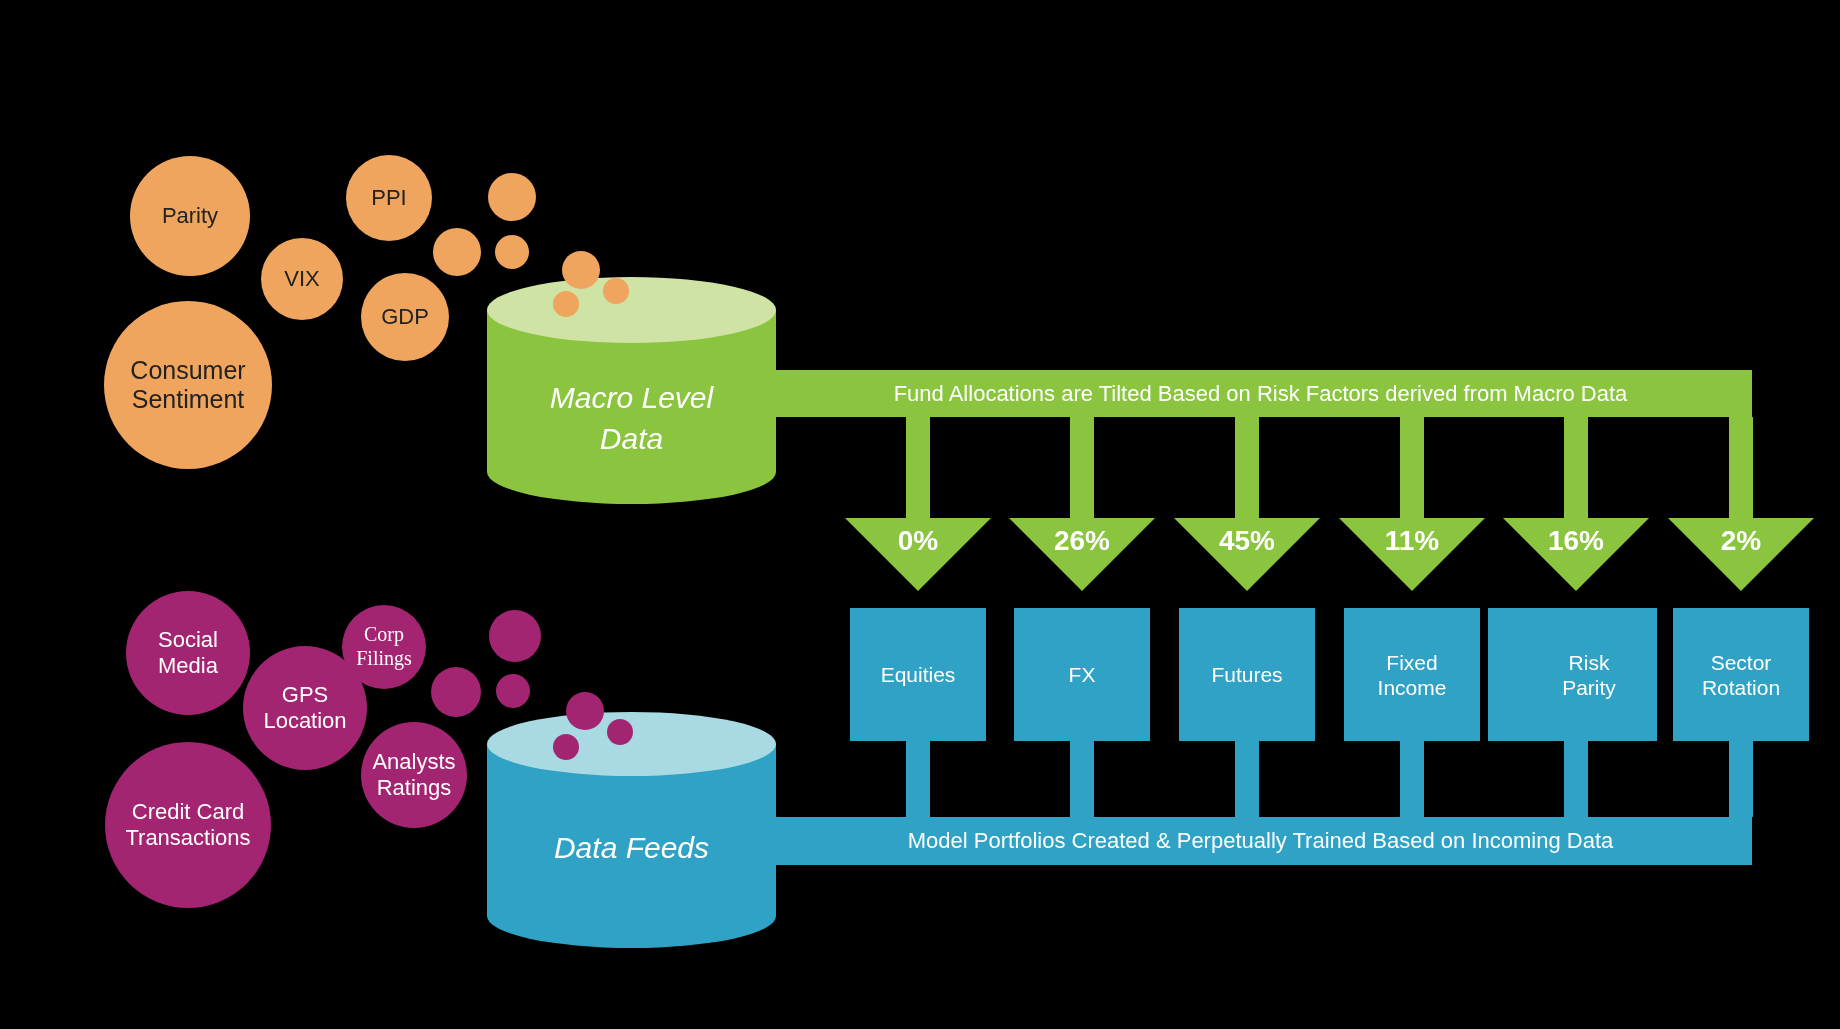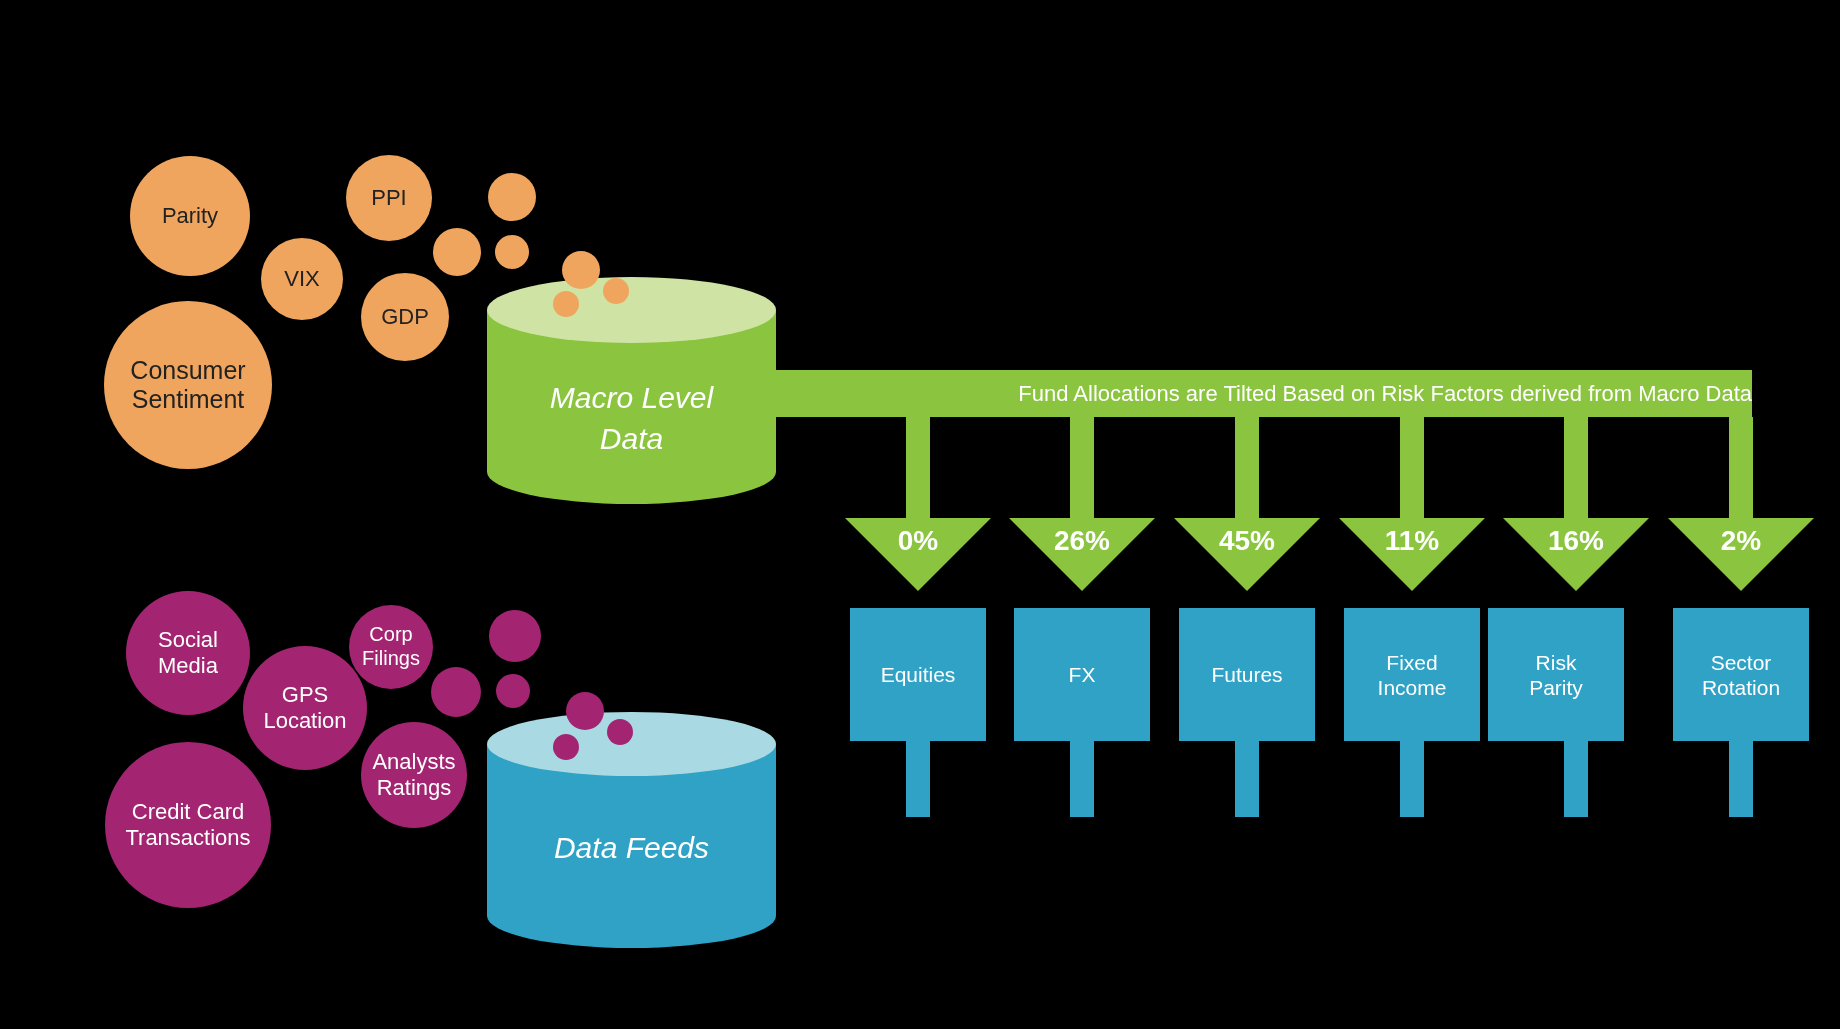--- a/index.html
+++ b/index.html
@@ -21,21 +21,21 @@
   .green{background:var(--green,#8BC53F);}
   .green-light{background:var(--green-light,#CEE3A4);}
   .blue{background:var(--blue,#2FA2C5);}
   .blue-light{background:var(--blue-light,#A9DAE3);}
   .cyl-label{
     position:absolute;width:289px;text-align:center;color:var(--text-light,#fff);
     font-size:30px;line-height:41px;white-space:pre-line;font-style:italic;
   }
   .banner{position:absolute;left:769px;width:983px;}
   .banner-text{
-    width:100%;text-align:right;color:var(--text-light,#fff);font-size:22px;display:block;
+    width:100%;text-align:center;color:var(--text-light,#fff);font-size:22px;display:block;
   }
   .stem{position:absolute;width:24px;}
   .arrow-head{
     position:absolute;width:0;height:0;top:518px;
     border-left:73px solid transparent;border-right:73px solid transparent;
     border-top:73px solid var(--green,#8BC53F);
   }
   .pct{
     position:absolute;top:524px;width:146px;text-align:center;color:var(--text-light,#fff);
     font-size:28px;font-weight:bold;line-height:34px;
@@ -50,20 +50,23 @@
 </style>
 </head>
 <body>
 
 <div id="stage">
 
   <div class="banner green" style="top:370px;height:47px;line-height:47px;">
     <span class="banner-text">Fund Allocations are Tilted Based on Risk Factors derived from Macro Data</span>
   </div>
 
+  <div class="banner blue" style="top:817px;height:48px;line-height:48px;">
+    <span class="banner-text">Model Portfolios Created &amp; Perpetually Trained Based on Incoming Data</span>
+  </div>
 
   <div>
     <div class="stem green" style="left:906px;top:417px;height:101px;"></div>
     <div class="arrow-head" style="left:845px;"></div>
     <div class="pct" style="left:845px;">0%</div>
     <div class="asset-box" style="left:850px;">
       <span class="asset-label">Equities</span>
     </div>
     <div class="stem blue" style="left:906px;top:741px;height:76px;"></div>
   </div>
@@ -96,21 +99,21 @@
       <span class="asset-label">Fixed
 Income</span>
     </div>
     <div class="stem blue" style="left:1400px;top:741px;height:76px;"></div>
   </div>
 
   <div>
     <div class="stem green" style="left:1564px;top:417px;height:101px;"></div>
     <div class="arrow-head" style="left:1503px;"></div>
     <div class="pct" style="left:1503px;">16%</div>
-    <div class="asset-box" style="left:1488px;">
+    <div class="asset-box" style="left:1488px;padding-left:33px;">
       <span class="asset-label">Risk
 Parity</span>
     </div>
     <div class="stem blue" style="left:1564px;top:741px;height:76px;"></div>
   </div>
 
   <div>
     <div class="stem green" style="left:1729px;top:417px;height:101px;"></div>
     <div class="arrow-head" style="left:1668px;"></div>
     <div class="pct" style="left:1668px;">2%</div>
@@ -147,21 +150,21 @@
   <div class="dot orange" style="left:433px;top:228px;width:48px;height:48px;"></div>
   <div class="dot orange" style="left:495px;top:235px;width:34px;height:34px;"></div>
   <div class="dot orange" style="left:562px;top:251px;width:38px;height:38px;"></div>
   <div class="dot orange" style="left:603px;top:278px;width:26px;height:26px;"></div>
   <div class="dot orange" style="left:553px;top:291px;width:26px;height:26px;"></div>
 
   <div class="bubble magenta" style="left:126px;top:591px;width:124px;height:124px;font-size:22px;">Social
 Media</div>
   <div class="bubble magenta" style="left:243px;top:646px;width:124px;height:124px;font-size:22px;">GPS
 Location</div>
-  <div class="bubble magenta" style="left:349px;top:605px;width:84px;height:84px;font-size:20px;">Corp
+  <div class="bubble magenta" style="left:342px;top:605px;width:84px;height:84px;font-size:20px;font-family:Liberation Serif, serif;">Corp
 Filings</div>
   <div class="bubble magenta" style="left:361px;top:722px;width:106px;height:106px;font-size:22px;">Analysts
 Ratings</div>
   <div class="bubble magenta" style="left:105px;top:742px;width:166px;height:166px;font-size:22px;">Credit Card
 Transactions</div>
 
   <div class="dot magenta" style="left:489px;top:610px;width:52px;height:52px;"></div>
   <div class="dot magenta" style="left:431px;top:667px;width:50px;height:50px;"></div>
   <div class="dot magenta" style="left:496px;top:674px;width:34px;height:34px;"></div>
   <div class="dot magenta" style="left:566px;top:692px;width:38px;height:38px;"></div>

